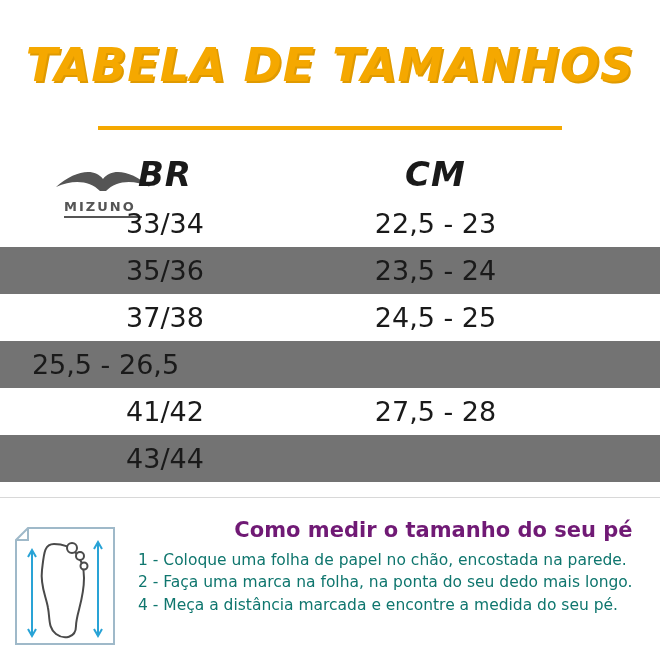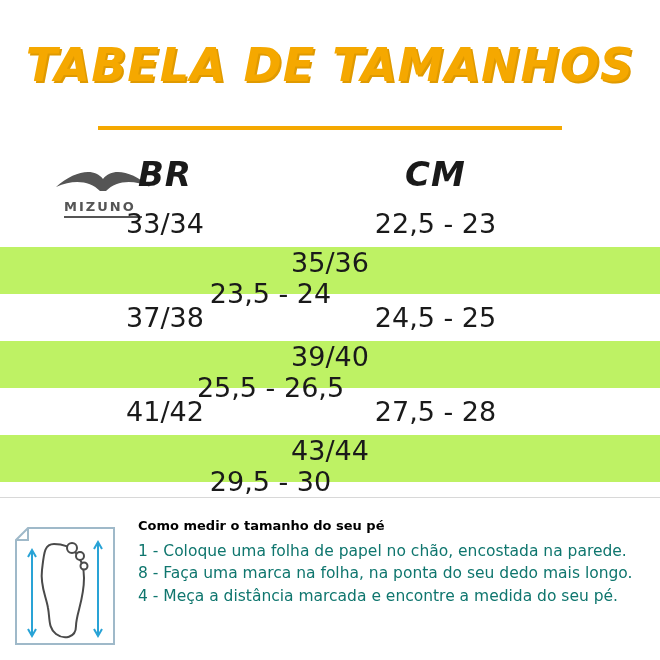--- a/index.html
+++ b/index.html
@@ -58,21 +58,21 @@
     top: 148px;
     left: 0;
     width: 660px;
   }
   .row {
     display: flex;
     height: 47px;
     align-items: center;
   }
   .row.head { height: 52px; }
-  .row.shade { background: #bef264; flex-direction: column; }
+  .row.shade { background: #737373; }
   .cell {
     font-family: "DejaVu Sans", sans-serif;
     font-size: 27px;
     color: #1a1a1a;
     text-align: center;
   }
   .cell.br { width: 330px; }
   .cell.cm { width: 330px; padding-right: 119px; }
   .row.head .cell {
     font-weight: bold;
@@ -104,23 +104,24 @@
     width: 138px;
     padding-left: 10px;
     padding-top: 10px;
   }
   .foot-text {
     padding-top: 6px;
   }
   .foot-title {
     font-family: "DejaVu Sans", sans-serif;
     font-weight: bold;
-    font-size: 13px;
-    color: #000000;
+    font-size: 21px;
+    color: #701a75;
     margin-bottom: 7px;
+    text-align: right;
   }
   .foot-step {
     font-family: "DejaVu Sans", sans-serif;
     font-size: 15.5px;
     color: #0f766e;
     line-height: 1.45;
     white-space: nowrap;
   }
 </style>
 </head>
@@ -153,30 +154,28 @@
     </div>
     <div class="row shade">
       <div class="cell br">35/36</div>
       <div class="cell cm">23,5 - 24</div>
     </div>
     <div class="row">
       <div class="cell br">37/38</div>
       <div class="cell cm">24,5 - 25</div>
     </div>
     <div class="row shade">
-      <div class="cell br">39/40</div>
       <div class="cell cm">25,5 - 26,5</div>
     </div>
     <div class="row">
       <div class="cell br">41/42</div>
       <div class="cell cm">27,5 - 28</div>
     </div>
     <div class="row shade">
       <div class="cell br">43/44</div>
-      <div class="cell cm">29,5 - 30</div>
     </div>
   </div>
 
   <div class="bottom-rule"></div>
 
   <div class="footer">
     <div class="foot-icon">
       <svg width="118" height="128" viewBox="0 0 118 128" xmlns="http://www.w3.org/2000/svg">
         <path d="M6 18 L18 6 L104 6 L104 122 L6 122 Z" fill="#ffffff" stroke="#9fb9c9" stroke-width="2"></path>
         <path d="M6 18 L18 18 L18 6" fill="none" stroke="#9fb9c9" stroke-width="2"></path>
@@ -190,18 +189,18 @@
           <path d="M84 107 L88 114 L92 107"></path>
           <line x1="22" y1="30" x2="22" y2="112"></line>
           <path d="M18 35 L22 28 L26 35"></path>
           <path d="M18 107 L22 114 L26 107"></path>
         </g>
       </svg>
     </div>
     <div class="foot-text">
       <div class="foot-title">Como medir o tamanho do seu pé</div>
       <div class="foot-step">1 - Coloque uma folha de papel no chão, encostada na parede.</div>
-      <div class="foot-step">8 - Faça uma marca na folha, na ponta do seu dedo mais longo.</div>
+      <div class="foot-step">2 - Faça uma marca na folha, na ponta do seu dedo mais longo.</div>
       <div class="foot-step">4 - Meça a distância marcada e encontre a medida do seu pé.</div>
     </div>
   </div>
 
 </div>
 
 </body></html>

